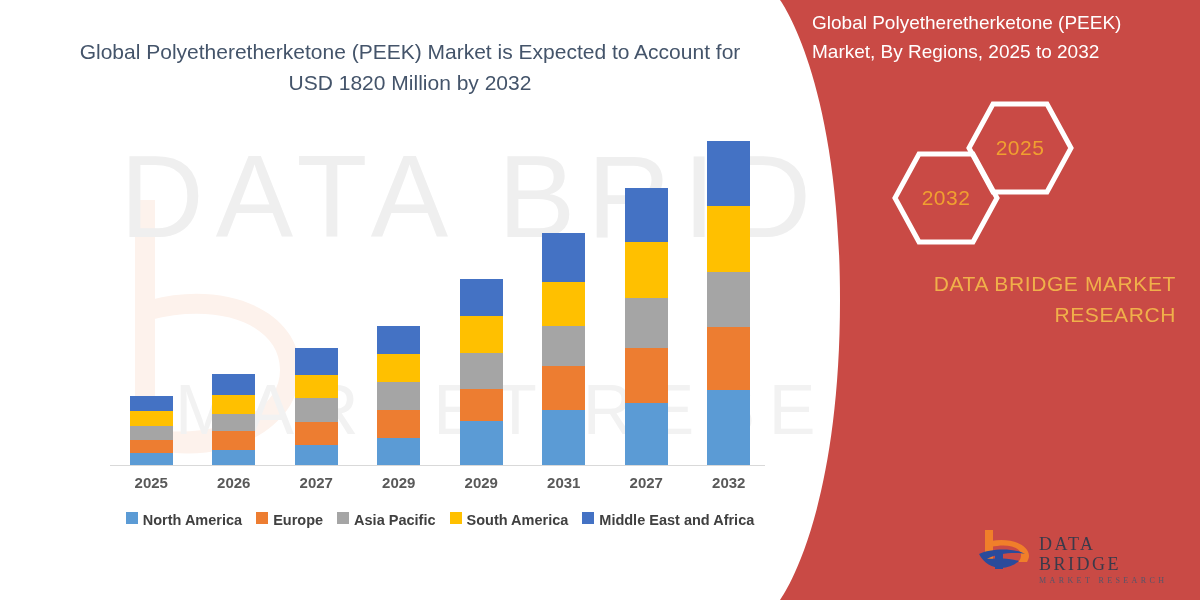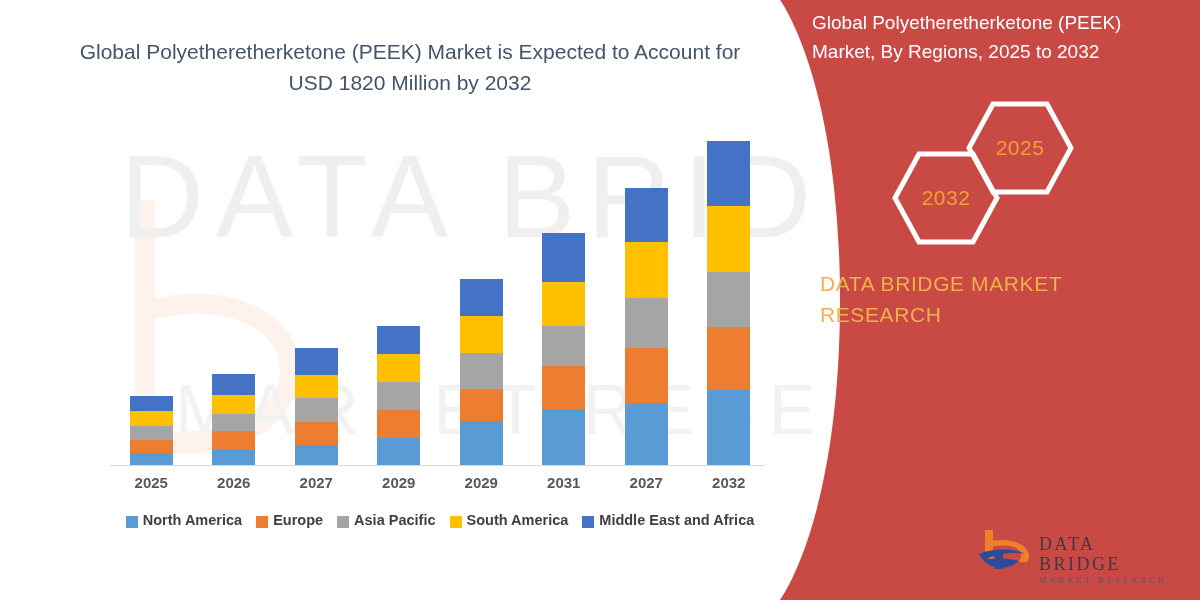--- a/index.html
+++ b/index.html
@@ -92,21 +92,21 @@
   #legend {
     position: absolute;
     left: 110px; top: 512px;
     width: 660px;
     display: flex;
     justify-content: center;
     align-items: center;
     gap: 14px;
     flex-wrap: nowrap;
   }
-  .legend-item { display: flex; align-items: flex-end; gap: 5px; }
+  .legend-item { display: flex; align-items: flex-start; gap: 5px; }
   .legend-swatch { width: 12px; height: 12px; display: inline-block; }
   .legend-label {
     font-size: 14.5px;
     font-weight: bold;
     color: #404040;
     white-space: nowrap;
   }
 
   #footer {
     position: absolute;
@@ -149,21 +149,21 @@
     color: #f0a030;
     font-weight: 400;
     letter-spacing: 0.5px;
   }
   #hex-2032 { left: 112px; top: 150px; width: 108px; height: 96px; }
   #hex-2025 { left: 186px; top: 100px; width: 108px; height: 96px; }
 
   #brand-name {
     position: absolute;
     left: 40px; top: 268px; width: 356px;
-    text-align: left;
+    text-align: right;
     font-size: 21px;
     line-height: 31px;
     color: #f0b04a;
     letter-spacing: 0.6px;
   }
 
   #logo {
     position: absolute;
     left: 197px; top: 528px;
     width: 200px; height: 54px;

